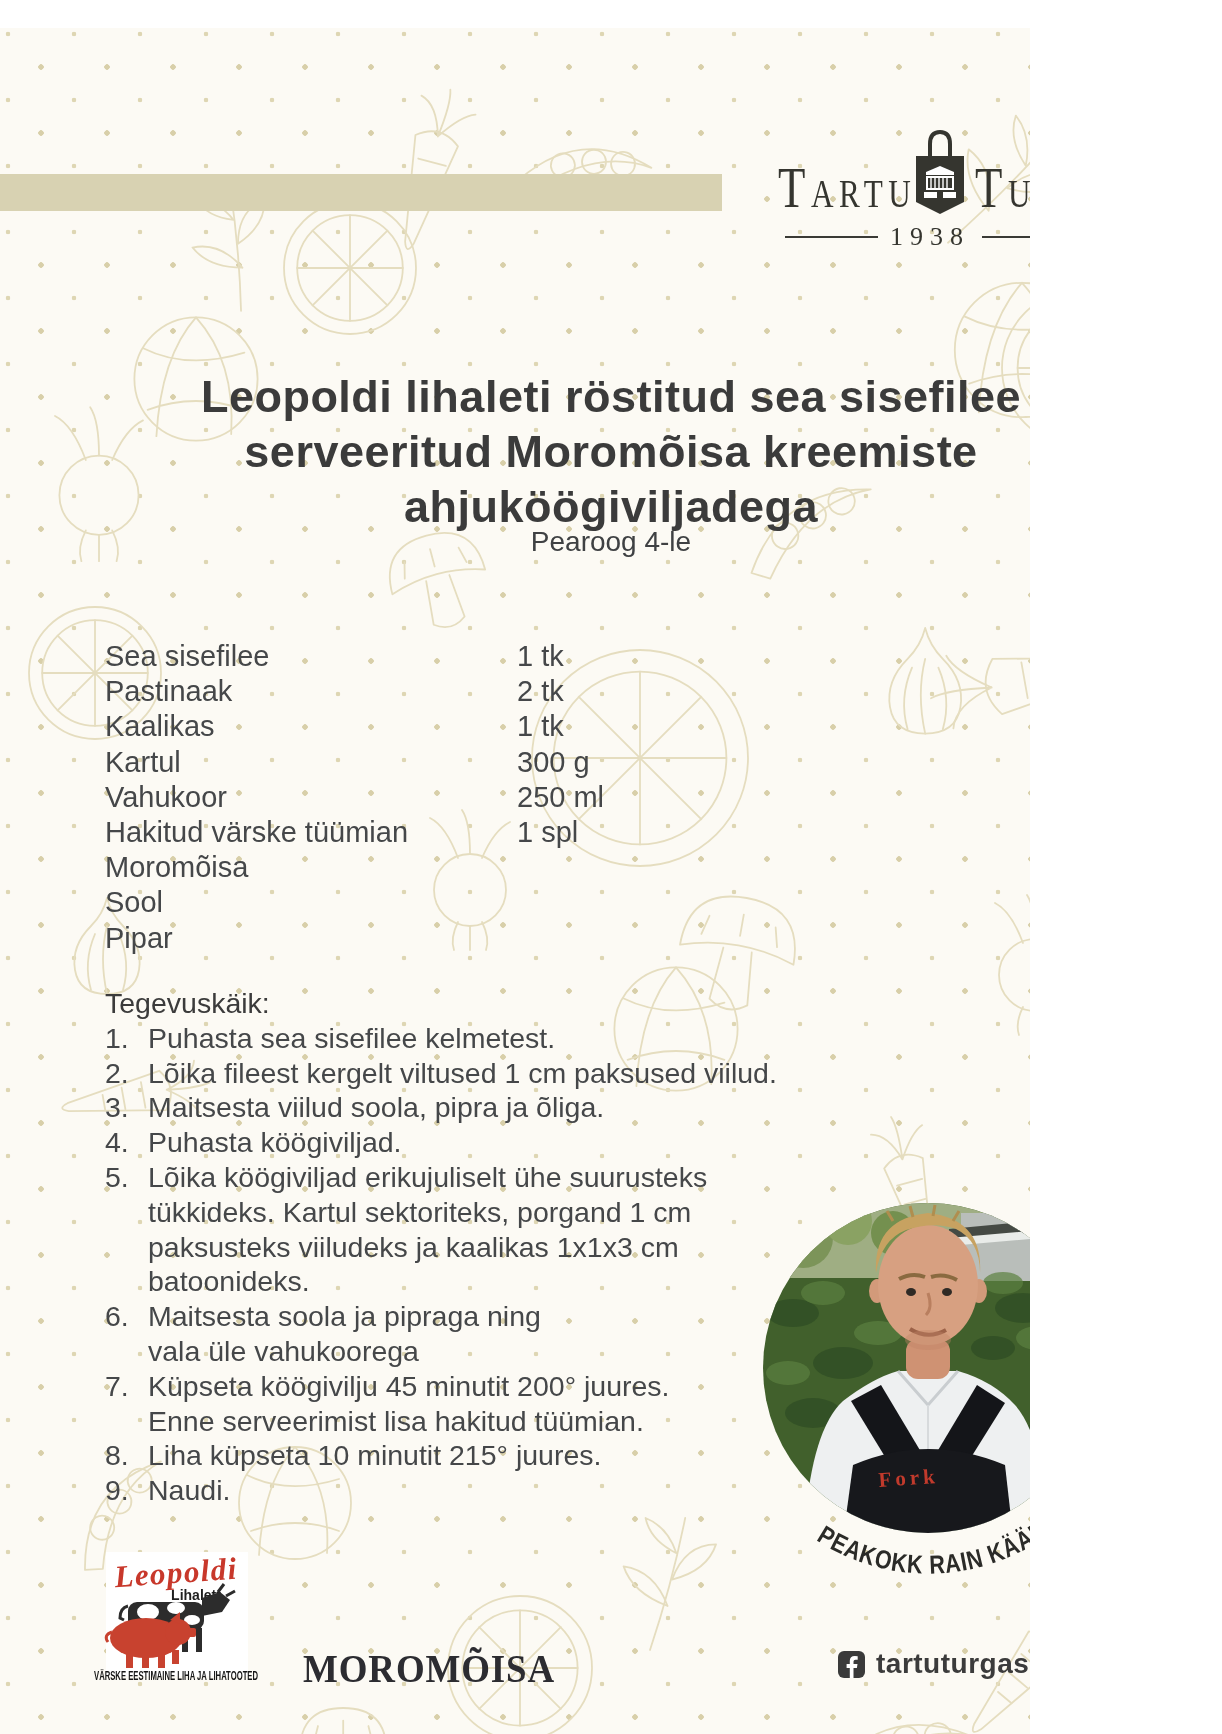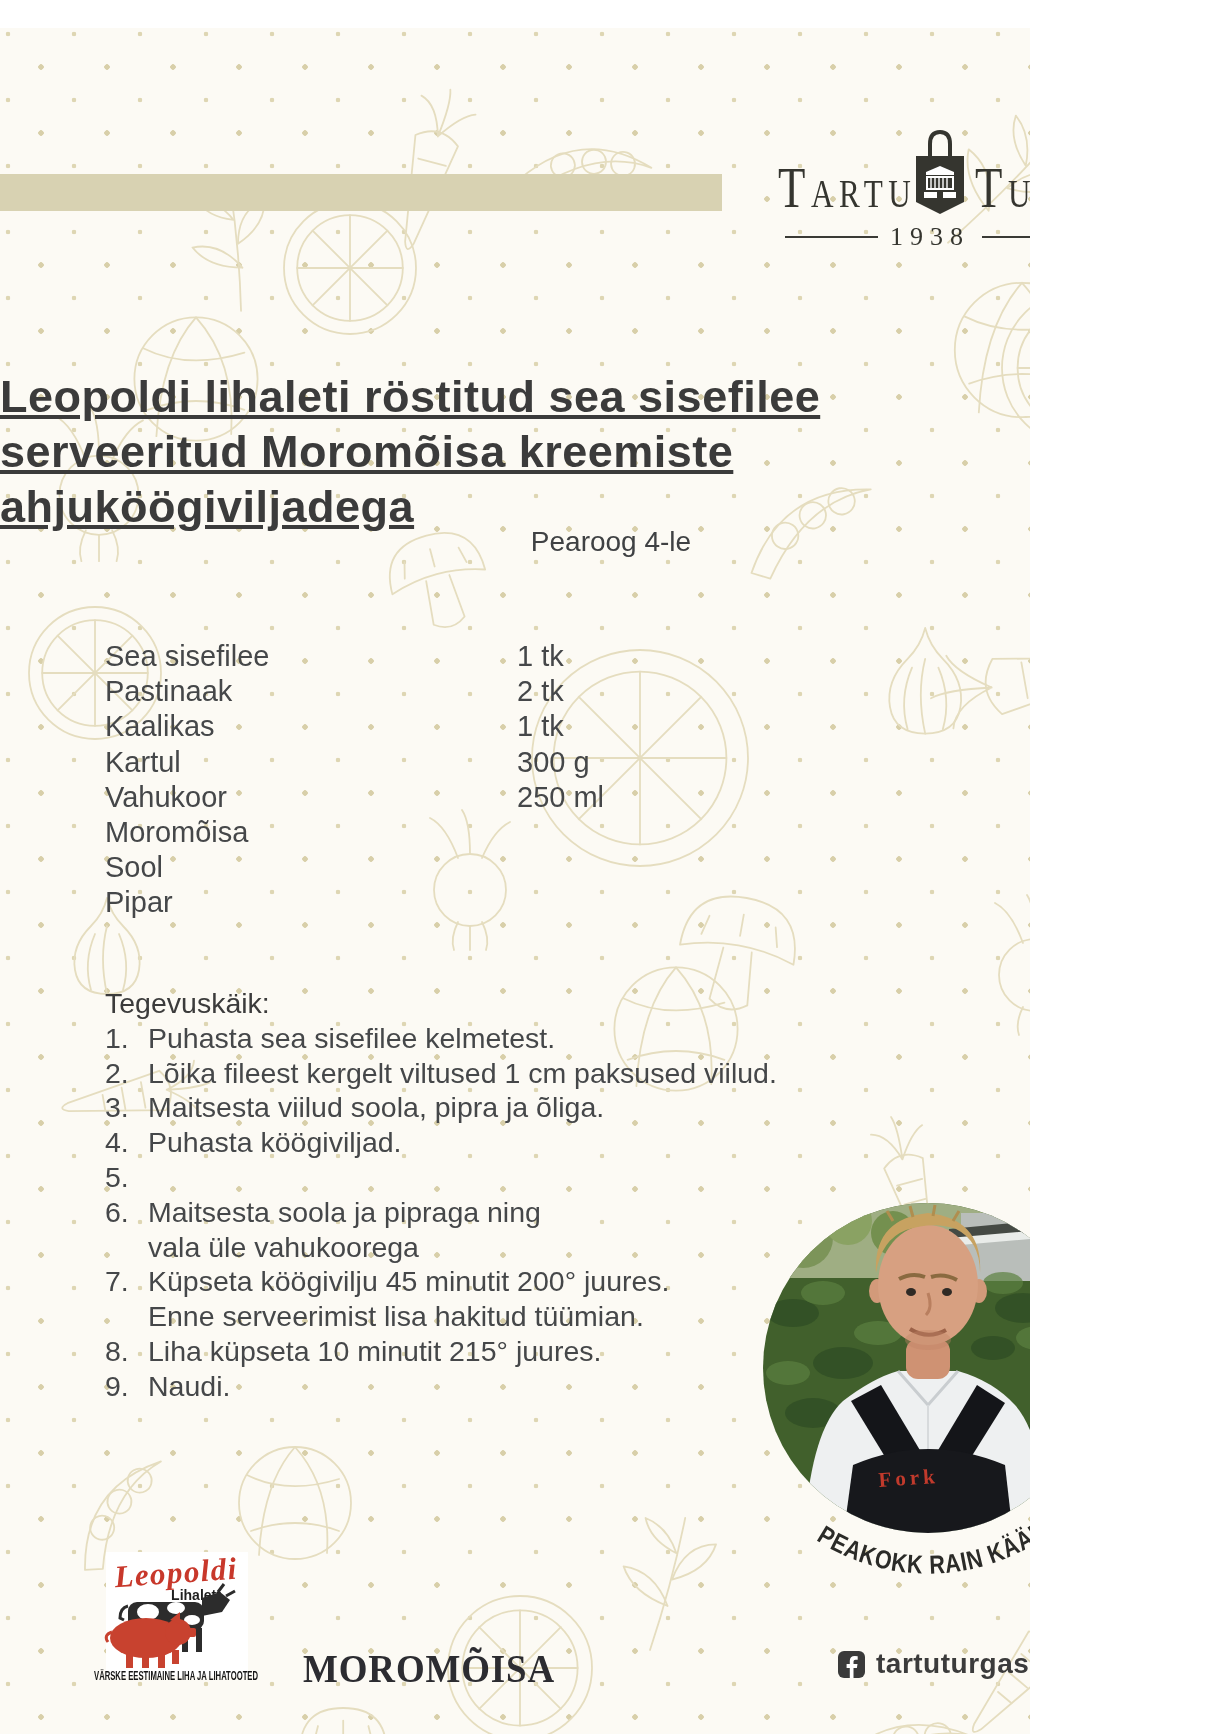--- a/index.html
+++ b/index.html
@@ -21,22 +21,22 @@
   
   .brand-word{position:absolute;font-family:"Liberation Serif",serif;font-variant:small-caps;
     font-size:56px;letter-spacing:7px;color:#35352f;line-height:1;transform:scaleX(.8);transform-origin:left top;}
   .bw-left{left:778px;top:132px;}
   .bw-right{left:975px;top:132px;}
   .bag{position:absolute;left:912px;top:100px;}
   .year-row{position:absolute;left:785px;top:196px;width:290px;display:flex;align-items:center;gap:12px;}
   .year-line{flex:1;height:2px;background:#3a3a35;}
   .year-text{font-family:"Liberation Serif",serif;font-size:26px;letter-spacing:7px;color:#35352f;line-height:1;text-align:right;}
   
-  .title{position:absolute;left:0;top:311px;width:1222px;
-    font-size:45px;font-weight:bold;color:#3b3b3b;line-height:55px;white-space:pre-line;letter-spacing:.5px;text-decoration:underline;}
+  .title{position:absolute;left:0;top:311px;width:1222px;text-align:center;
+    font-size:45px;font-weight:bold;color:#3b3b3b;line-height:55px;white-space:pre-line;letter-spacing:.5px;}
   .subtitle{position:absolute;left:0;top:498px;width:1222px;text-align:center;font-size:28px;color:#3f4143;}
   
   .ingredients{position:absolute;left:105px;top:612px;width:560px;}
   .ing-row{position:relative;height:35.2px;font-size:29px;color:#454749;}
   .ing-qty{position:absolute;left:412px;top:0;}
   
   .instructions{position:absolute;left:105px;top:958px;width:770px;font-size:28.5px;line-height:34.8px;color:#454749;}
   .inst-heading{font-weight:normal;color:#3b3b3b;}
   .step{display:flex;}
   .step-num{flex:0 0 43px;width:43px;}
@@ -157,20 +157,21 @@
 serveeritud Moromõisa kreemiste
 ahjuköögiviljadega</h1>
   <div class="subtitle">Pearoog 4-le</div>
 
   <section class="ingredients">
       <div class="ing-row"><span class="ing-name">Sea sisefilee</span><span class="ing-qty">1 tk</span></div>
       <div class="ing-row"><span class="ing-name">Pastinaak</span><span class="ing-qty">2 tk</span></div>
       <div class="ing-row"><span class="ing-name">Kaalikas</span><span class="ing-qty">1 tk</span></div>
       <div class="ing-row"><span class="ing-name">Kartul</span><span class="ing-qty">300 g</span></div>
       <div class="ing-row"><span class="ing-name">Vahukoor</span><span class="ing-qty">250 ml</span></div>
+      <div class="ing-row"><span class="ing-name">Hakitud värske tüümian</span><span class="ing-qty">1 spl</span></div>
       <div class="ing-row"><span class="ing-name">Moromõisa</span><span class="ing-qty"></span></div>
       <div class="ing-row"><span class="ing-name">Sool</span><span class="ing-qty"></span></div>
       <div class="ing-row"><span class="ing-name">Pipar</span><span class="ing-qty"></span></div>
     </section>
 
   <section class="instructions">
     <div class="inst-heading">Tegevuskäik:</div>
     <div>
         <div class="step">
           <span class="step-num">1.</span>
@@ -183,20 +184,24 @@
         <div class="step">
           <span class="step-num">3.</span>
           <span class="step-text">Maitsesta viilud soola, pipra ja õliga.</span>
         </div>
         <div class="step">
           <span class="step-num">4.</span>
           <span class="step-text">Puhasta köögiviljad.</span>
         </div>
         <div class="step">
           <span class="step-num">5.</span>
+          <span class="step-text">Lõika köögiviljad erikujuliselt ühe suurusteks
+tükkideks. Kartul sektoriteks, porgand 1 cm
+paksusteks viiludeks ja kaalikas 1x1x3 cm
+batoonideks.</span>
         </div>
         <div class="step">
           <span class="step-num">6.</span>
           <span class="step-text">Maitsesta soola ja pipraga ning
 vala üle vahukoorega</span>
         </div>
         <div class="step">
           <span class="step-num">7.</span>
           <span class="step-text">Küpseta köögivilju 45 minutit 200° juures.
 Enne serveerimist lisa hakitud tüümian.</span>

